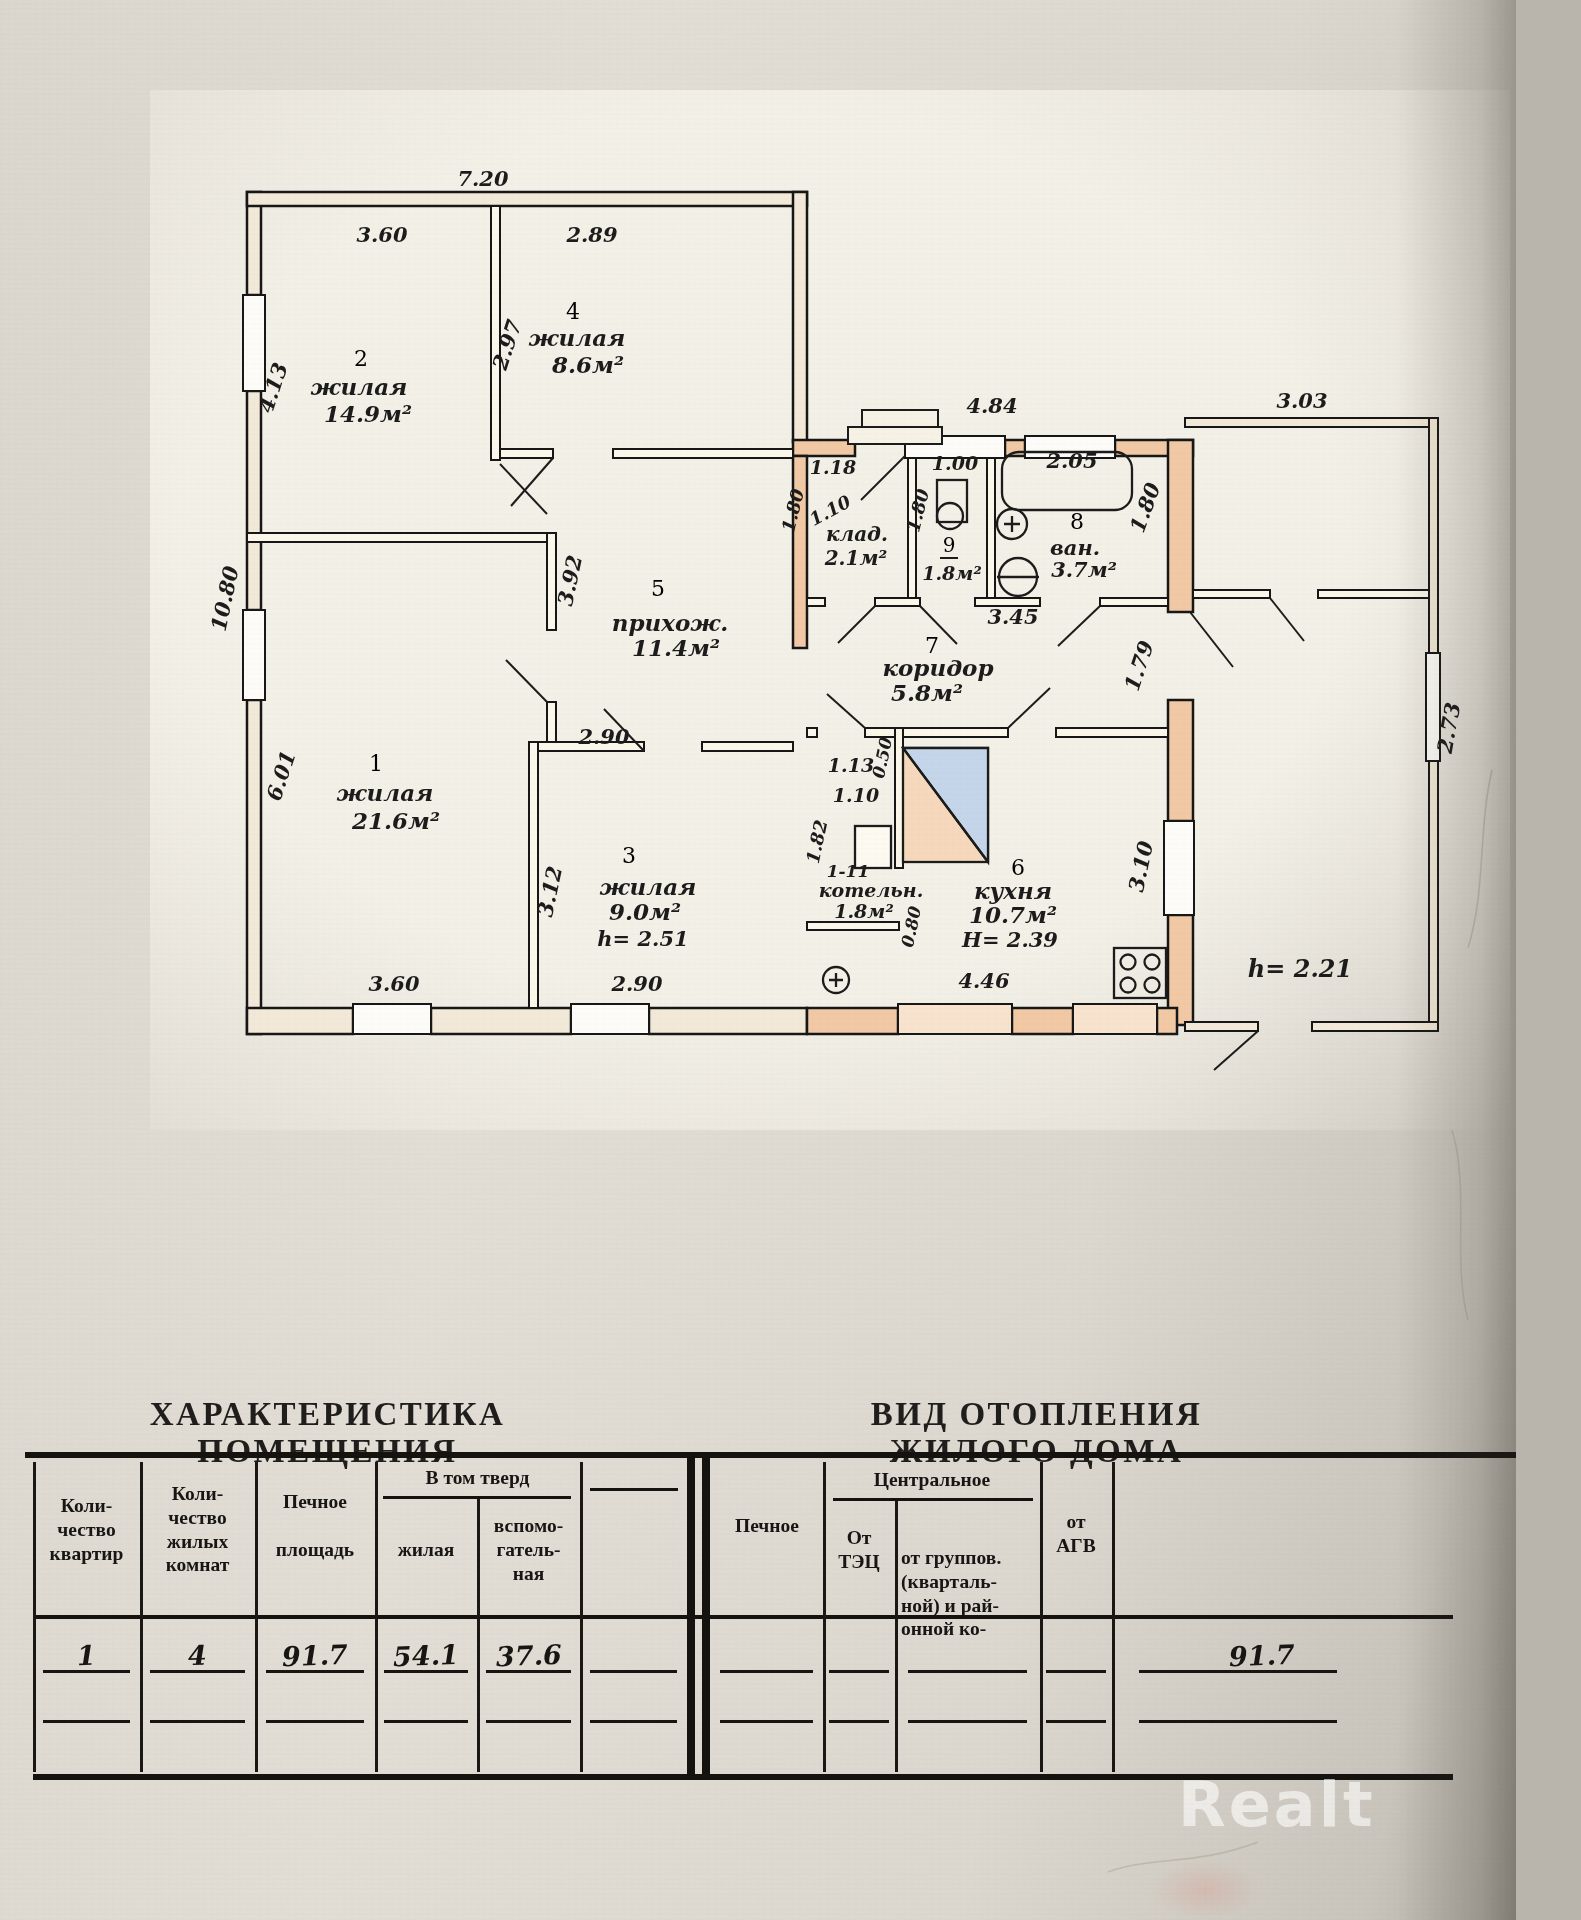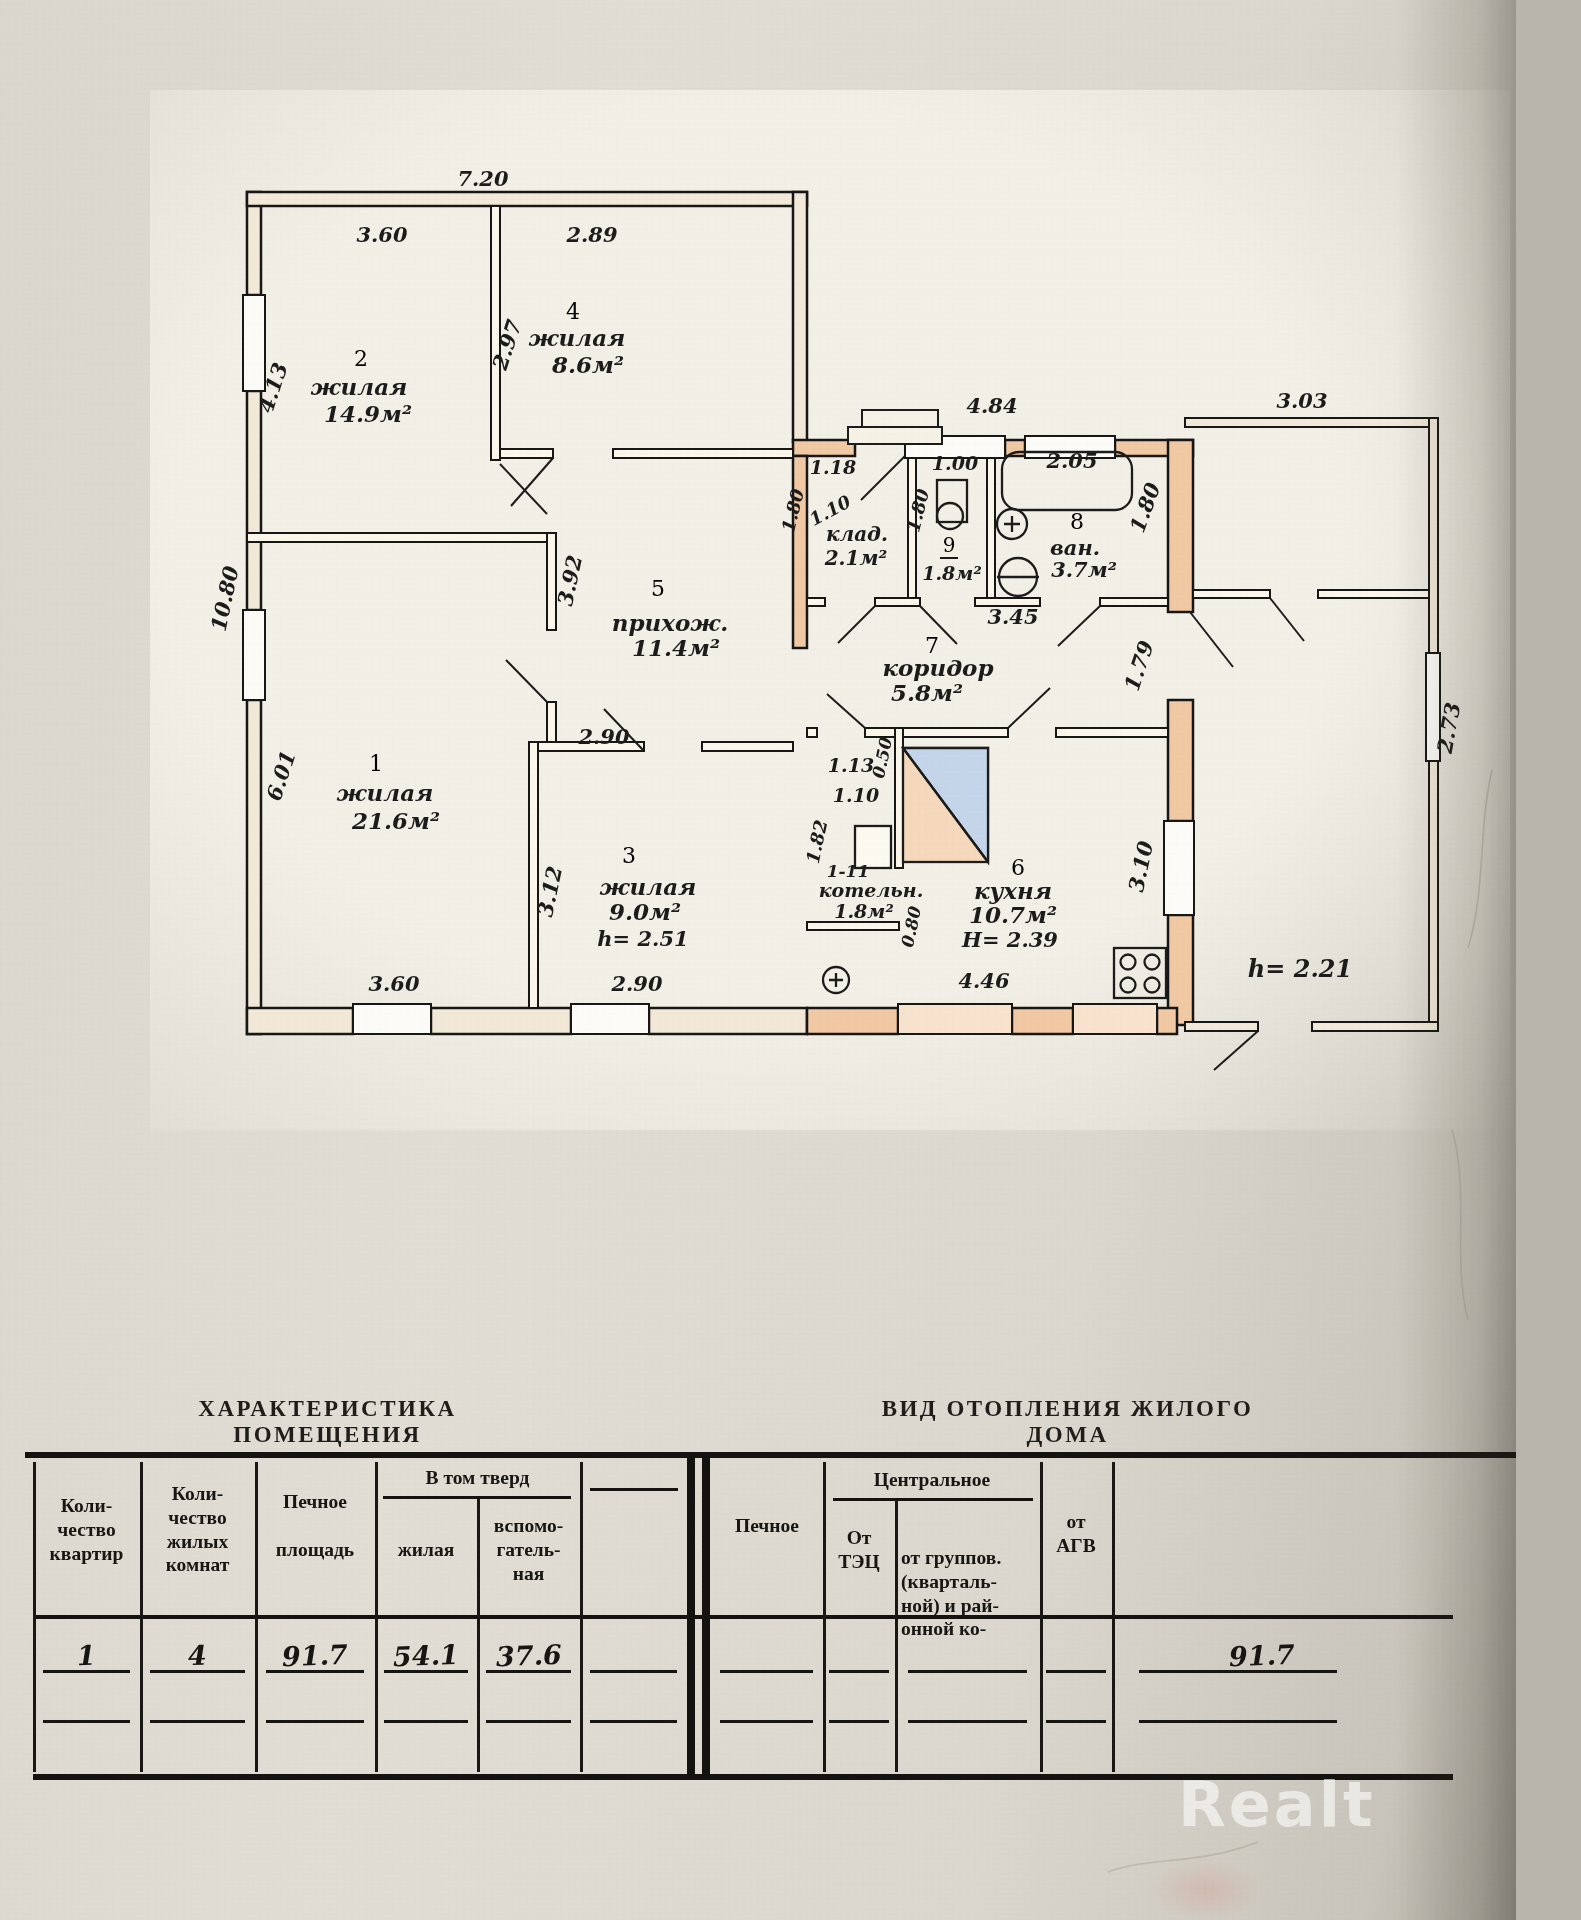--- a/index.html
+++ b/index.html
@@ -14,21 +14,21 @@
   .edge{position:absolute;top:0;right:0;width:120px;height:1920px;pointer-events:none;
     background:linear-gradient(to right,rgba(60,55,45,0) 0%,rgba(60,55,45,.18) 70%,rgba(40,35,28,.32) 100%);}
   .smudge{position:absolute;left:1150px;top:1860px;width:110px;height:60px;border-radius:50%;
     background:radial-gradient(ellipse,rgba(216,130,120,.25),rgba(216,130,120,0) 70%);}
   svg.plan{position:absolute;left:0;top:0;}
   svg .d, svg .r{font-family:"DejaVu Serif",serif;font-style:italic;font-weight:600;fill:#1c1c1c;}
   svg .d{font-size:21px;}
   svg .r{font-size:23px;}
   svg .rn{font-size:22px;}
   
-  .ttitle{position:absolute;font-family:"Liberation Serif",serif;font-weight:700;font-size:23px;
+  .ttitle{position:absolute;font-family:"Liberation Serif",serif;font-weight:700;font-size:33px;
     letter-spacing:2.5px;color:#1f1e1c;text-align:center;}
   .tbl{position:absolute;color:#171614;}
   .bh{position:absolute;background:#151310;}
   .vl{position:absolute;width:2.5px;background:#1a1815;}
   .hc{position:absolute;font-family:"Liberation Serif",serif;font-weight:700;font-size:19.5px;
     line-height:1.22;white-space:pre-line;text-align:center;}
   .gul{position:absolute;height:3px;background:#151310;}
   .vrow{position:absolute;display:flex;}
   .vc{position:relative;display:flex;align-items:flex-end;justify-content:center;}
   .vc .tx{font-family:"DejaVu Serif",serif;font-style:italic;font-weight:700;font-size:27px;
@@ -234,21 +234,21 @@
       <text class="r" style="font-size:20px" x="857" y="541">клад.</text>
       <text class="r" style="font-size:20px" x="856" y="565">2.1м²</text>
       <text class="d" style="font-size:17px" x="848" y="877">1-11</text>
       <text class="r" style="font-size:19px" x="871" y="897">котельн.</text>
       <text class="r" style="font-size:19px" x="864" y="918">1.8м²</text>
       <text class="d" style="font-size:24px" x="1300" y="977">h= 2.21</text>
     </g>
   </svg>
 
   <div class="ttitle" style="left:140px;top:1396px;width:375px;">ХАРАКТЕРИСТИКА ПОМЕЩЕНИЯ</div>
-  <div class="ttitle" style="left:870px;top:1396px;width:395px;">ВИД ОТОПЛЕНИЯ ЖИЛОГО ДОМА</div>
+  <div class="ttitle" style="left:839px;top:1396px;width:395px;">ВИД ОТОПЛЕНИЯ ЖИЛОГО ДОМА</div>
 
   <div class="tbl" style="left:33px;top:1452px;width:654px;height:330px;">
     <div class="bh" style="left:-8px;top:0;width:670px;height:6px;"></div>
     <div class="bh" style="left:0;top:163px;width:654px;height:4px;"></div>
     <div class="bh" style="left:0;top:322px;width:654px;height:6px;"></div>
     <div class="vl" style="left:0;top:10px;height:310px;"></div>
     <div class="vl" style="left:107px;top:10px;height:310px;"></div>
     <div class="vl" style="left:222px;top:10px;height:310px;"></div>
     <div class="vl" style="left:342px;top:10px;height:310px;"></div>
     <div class="vl" style="left:444px;top:46px;height:274px;"></div>

